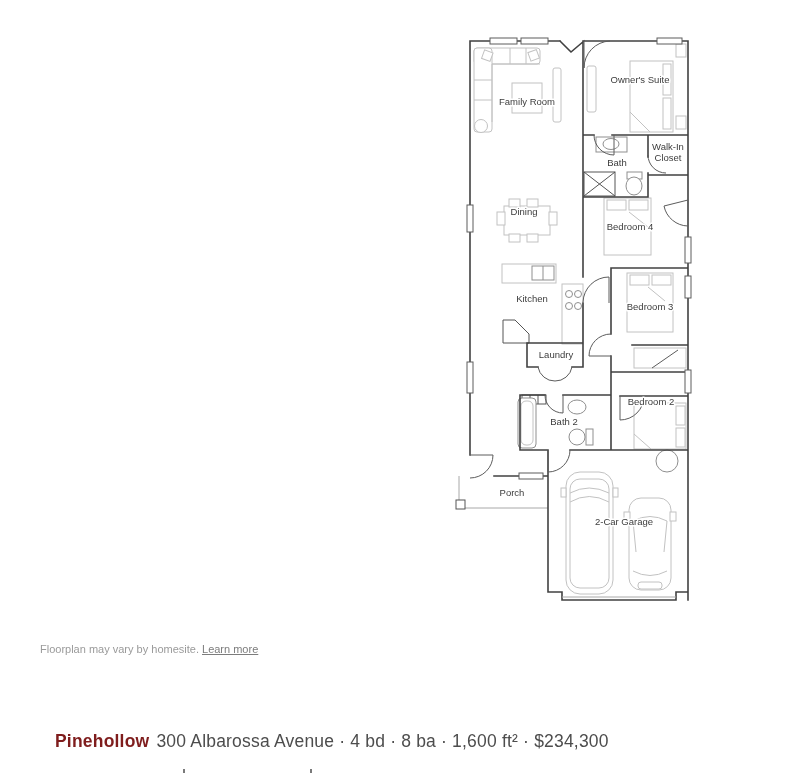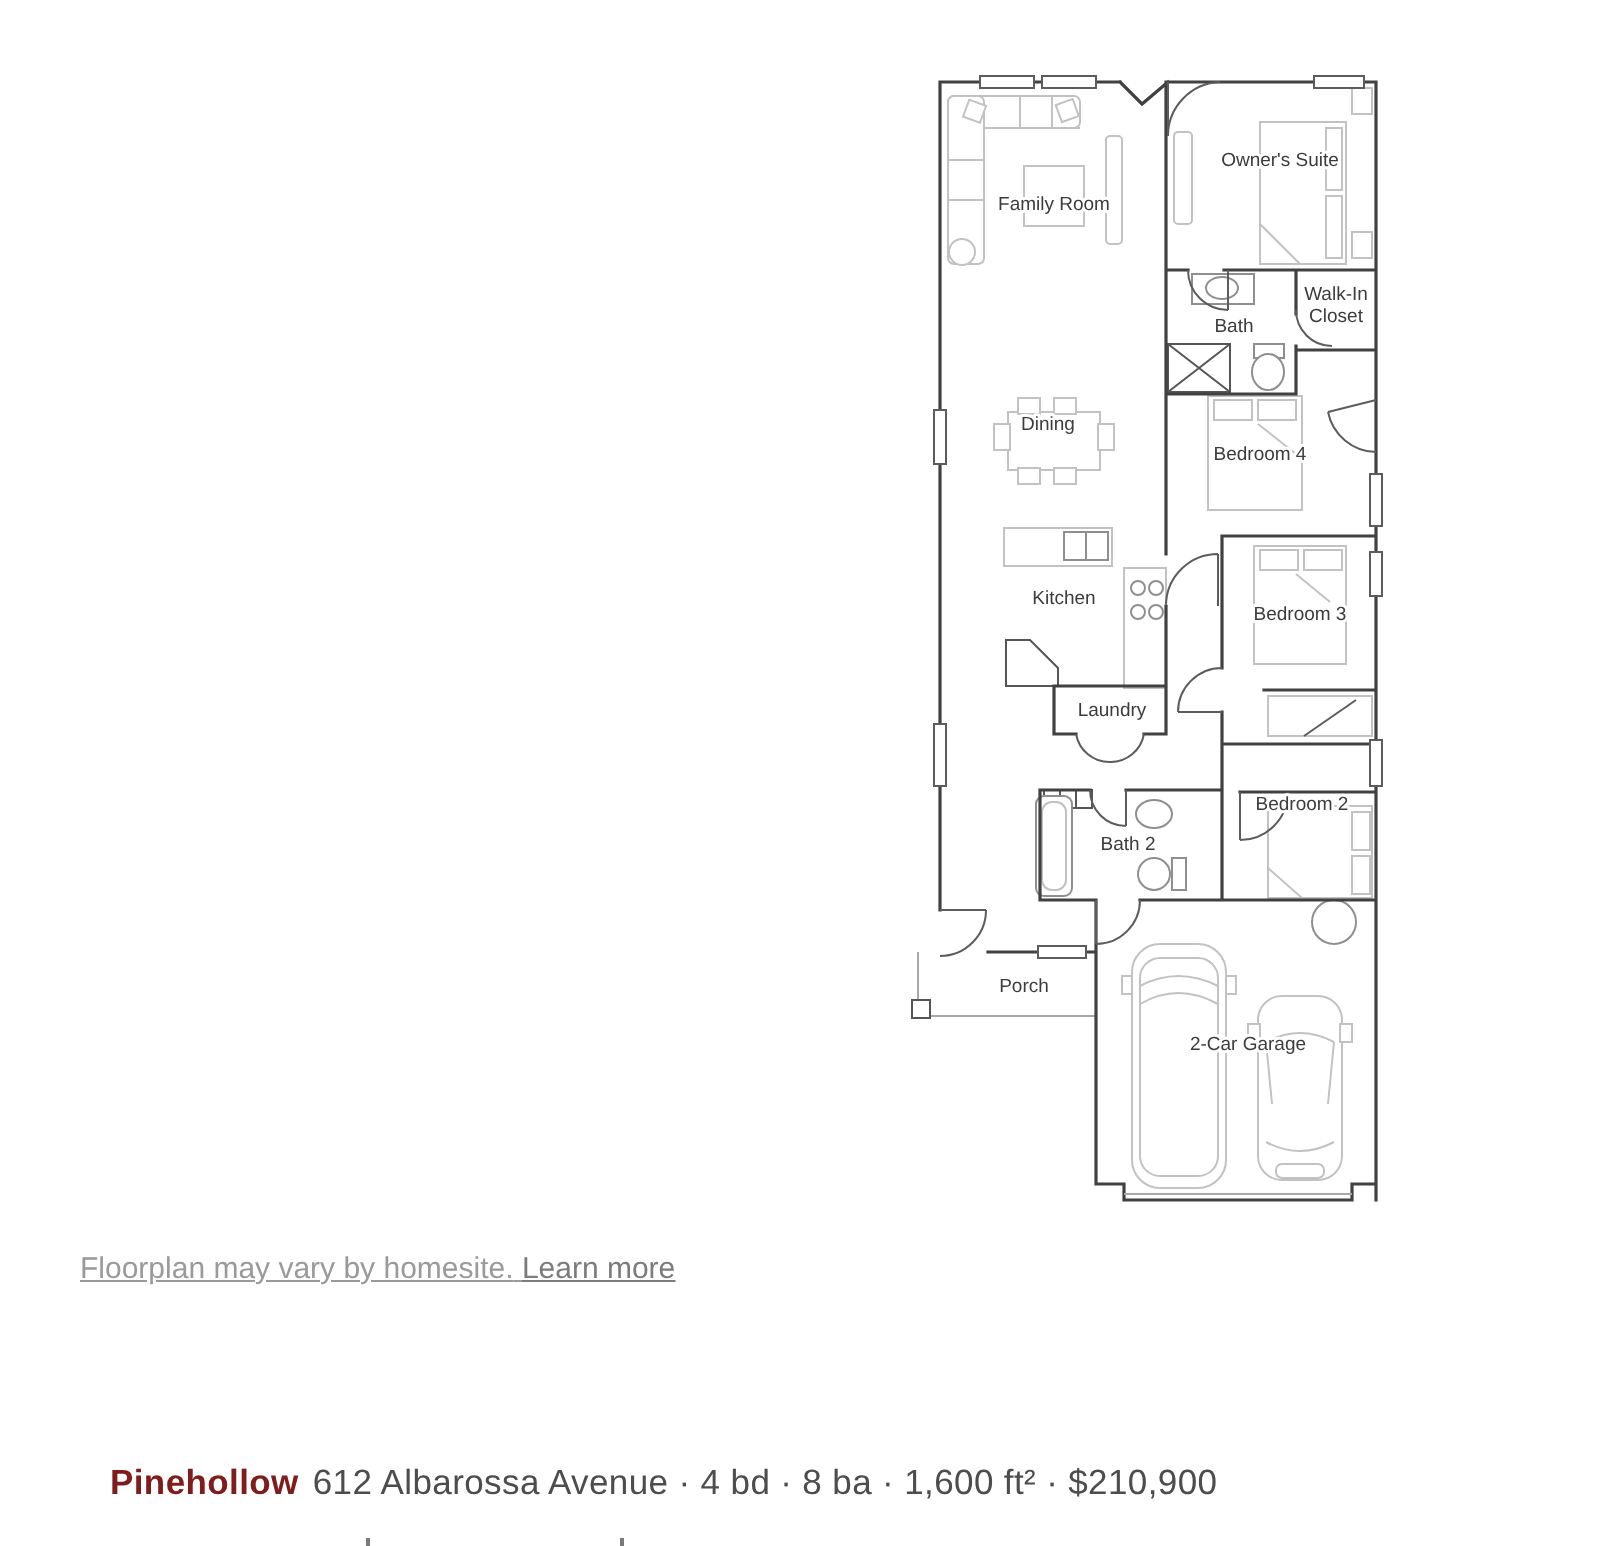--- a/index.html
+++ b/index.html
@@ -14,21 +14,21 @@
   .win{fill:#ffffff;stroke:#5c5c5c;stroke-width:1;}
   .furn{stroke:#c2c2c2;stroke-width:1;fill:#ffffff;}
   .furnD{stroke:#8f8f8f;stroke-width:1;fill:#ffffff;}
   .fix{stroke:#555555;stroke-width:1;fill:#ffffff;}
   .lbl{
     font-size:9.5px;fill:#3c3c3c;text-anchor:middle;
     font-family:"Liberation Sans",sans-serif;
     paint-order:stroke;stroke:#ffffff;stroke-width:3px;stroke-linejoin:round;
   }
   #footnote{
-    position:absolute;left:40px;top:626px;font-size:15px;color:#9a9a9a;text-decoration:underline;
+    position:absolute;left:40px;top:643px;font-size:11px;color:#9a9a9a;
   }
   #footnote .learn-more{color:#7c7c7c;text-decoration:underline;cursor:pointer;}
   #listing{
     position:absolute;left:55px;top:731px;font-size:17.5px;color:#4d4d4d;
     white-space:nowrap;letter-spacing:.2px;
   }
   #listing .name{font-weight:bold;color:#7f1d1d;margin-right:7px;}
   #listing .sep{margin:0 5px;color:#4d4d4d;}
   .mark{position:absolute;top:769px;width:2px;height:4px;background:#7a7a7a;}
 </style>
@@ -204,17 +204,17 @@
   </g>
 </svg>
 
 <div id="footnote">
   <span>Floorplan may vary by homesite.</span>
   <span> </span>
   <span class="learn-more">Learn more</span>
 </div>
 
 <div id="listing">
-  <span class="name">Pinehollow</span><span>612 Albarossa Avenue</span><span class="sep">·</span><span>4 bd</span><span class="sep">·</span><span>8 ba</span><span class="sep">·</span><span>1,600 ft²</span><span class="sep">·</span><span>$210,900</span>
+  <span class="name">Pinehollow</span><span>300 Albarossa Avenue</span><span class="sep">·</span><span>4 bd</span><span class="sep">·</span><span>8 ba</span><span class="sep">·</span><span>1,600 ft²</span><span class="sep">·</span><span>$234,300</span>
 </div>
 
 <div class="mark" style="left:183px"></div>
 <div class="mark" style="left:310px"></div>
 
 </body></html>

